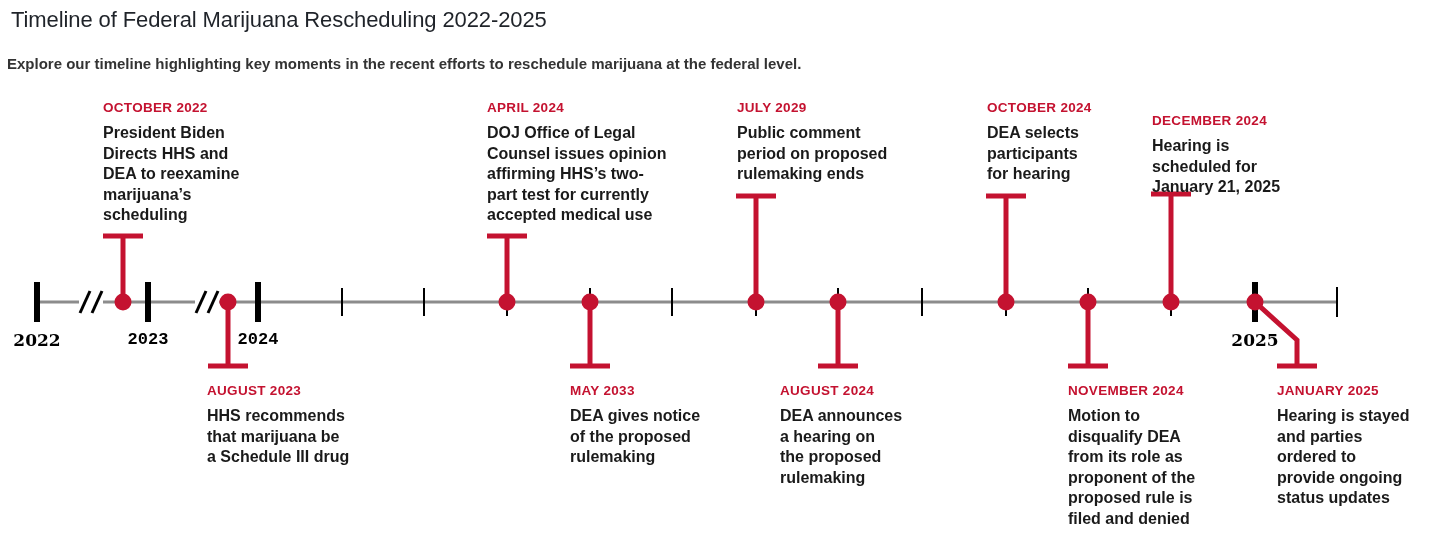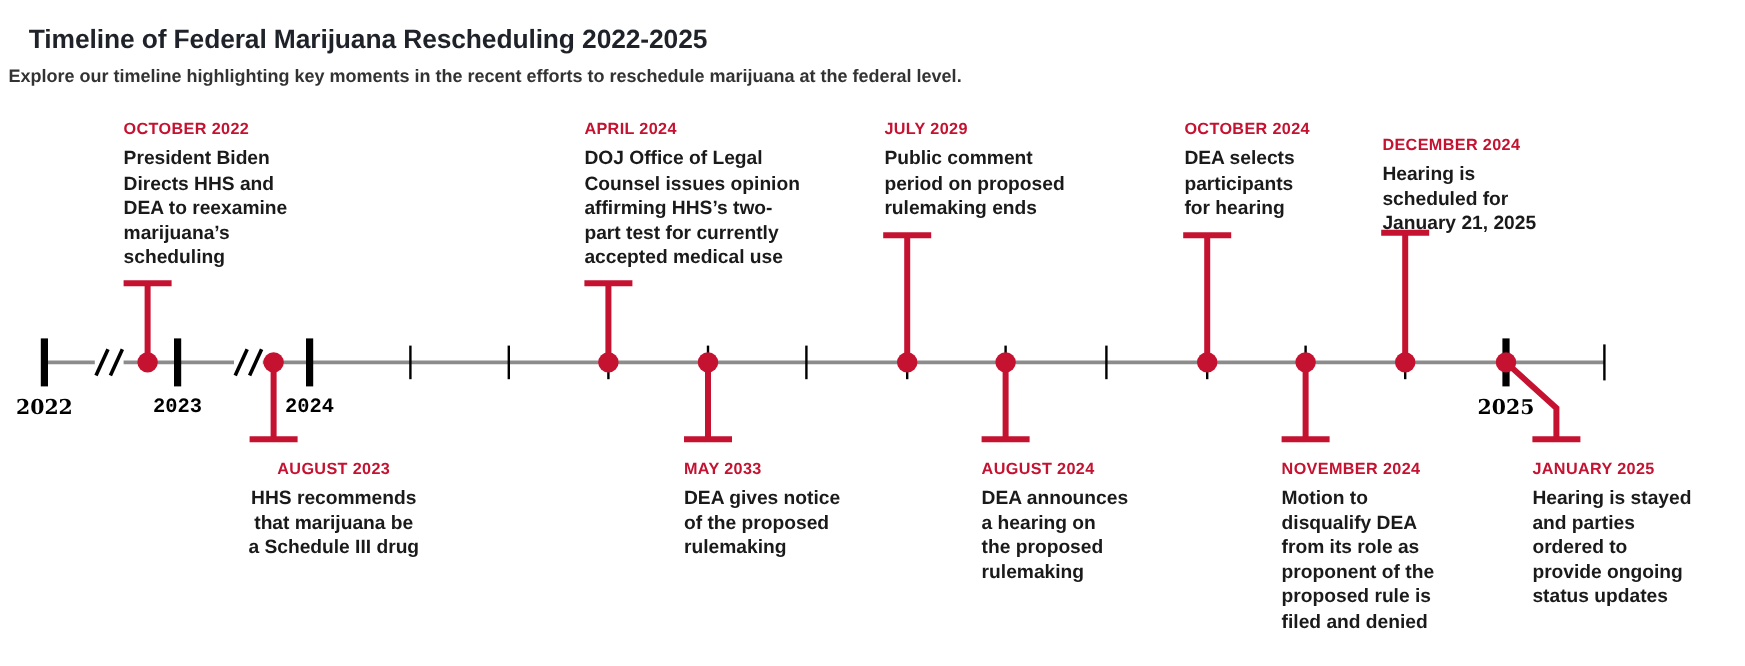--- a/index.html
+++ b/index.html
@@ -1,22 +1,22 @@
 <!DOCTYPE html>
 <html style="--accent: #C41230; --title: #1F2329; --subtitle: #333333; --text: #1A1A1A;"><head>
 <meta charset="utf-8">
 <style>
   html,body{margin:0;padding:0;background:#ffffff;}
   #stage{
     position:relative;width:1454px;height:555px;background:#fff;overflow:hidden;
     font-family:"Liberation Sans",sans-serif;
   }
   #page-title{
-    position:absolute;left:8px;top:4px;margin:16px;
-    font-size:22px;font-weight:700;letter-spacing:-0.1px;color:var(--title);
+    position:absolute;left:8px;top:4px;margin:3px;
+    font-size:22px;font-weight:400;letter-spacing:-0.1px;color:var(--title);
   }
   #page-subtitle{
     position:absolute;left:7px;top:55px;margin:0;
     font-size:15px;font-weight:700;color:var(--subtitle);
   }
   #axis-svg{position:absolute;left:0;top:0;}
   .year-label{
     position:absolute;top:330px;width:90px;margin-left:-45px;text-align:center;
     font-family:"DejaVu Serif",serif;font-weight:700;font-size:17px;color:#000;
   }
@@ -99,21 +99,21 @@
     </div>
   <div id="events">
       <div class="event top" style="left: 103px; top: 100px;">
         <div class="date">OCTOBER 2022</div>
         <div class="desc">President Biden
 Directs HHS and
 DEA to reexamine
 marijuana’s
 scheduling</div>
       </div>
-      <div class="event bottom" style="left: 207px; top: 383px; text-align: center;">
+      <div class="event bottom" style="left: 207px; top: 383px;">
         <div class="date">AUGUST 2023</div>
         <div class="desc">HHS recommends
 that marijuana be
 a Schedule III drug</div>
       </div>
       <div class="event top" style="left: 487px; top: 100px;">
         <div class="date">APRIL 2024</div>
         <div class="desc">DOJ Office of Legal
 Counsel issues opinion
 affirming HHS’s two-
@@ -125,21 +125,21 @@
         <div class="desc">DEA gives notice
 of the proposed
 rulemaking</div>
       </div>
       <div class="event top" style="left: 737px; top: 100px;">
         <div class="date">JULY 2029</div>
         <div class="desc">Public comment
 period on proposed
 rulemaking ends</div>
       </div>
-      <div class="event bottom" style="left: 818px; top: 383px;">
+      <div class="event bottom" style="left: 780px; top: 383px;">
         <div class="date">AUGUST 2024</div>
         <div class="desc">DEA announces
 a hearing on
 the proposed
 rulemaking</div>
       </div>
       <div class="event top" style="left: 987px; top: 100px;">
         <div class="date">OCTOBER 2024</div>
         <div class="desc">DEA selects
 participants

